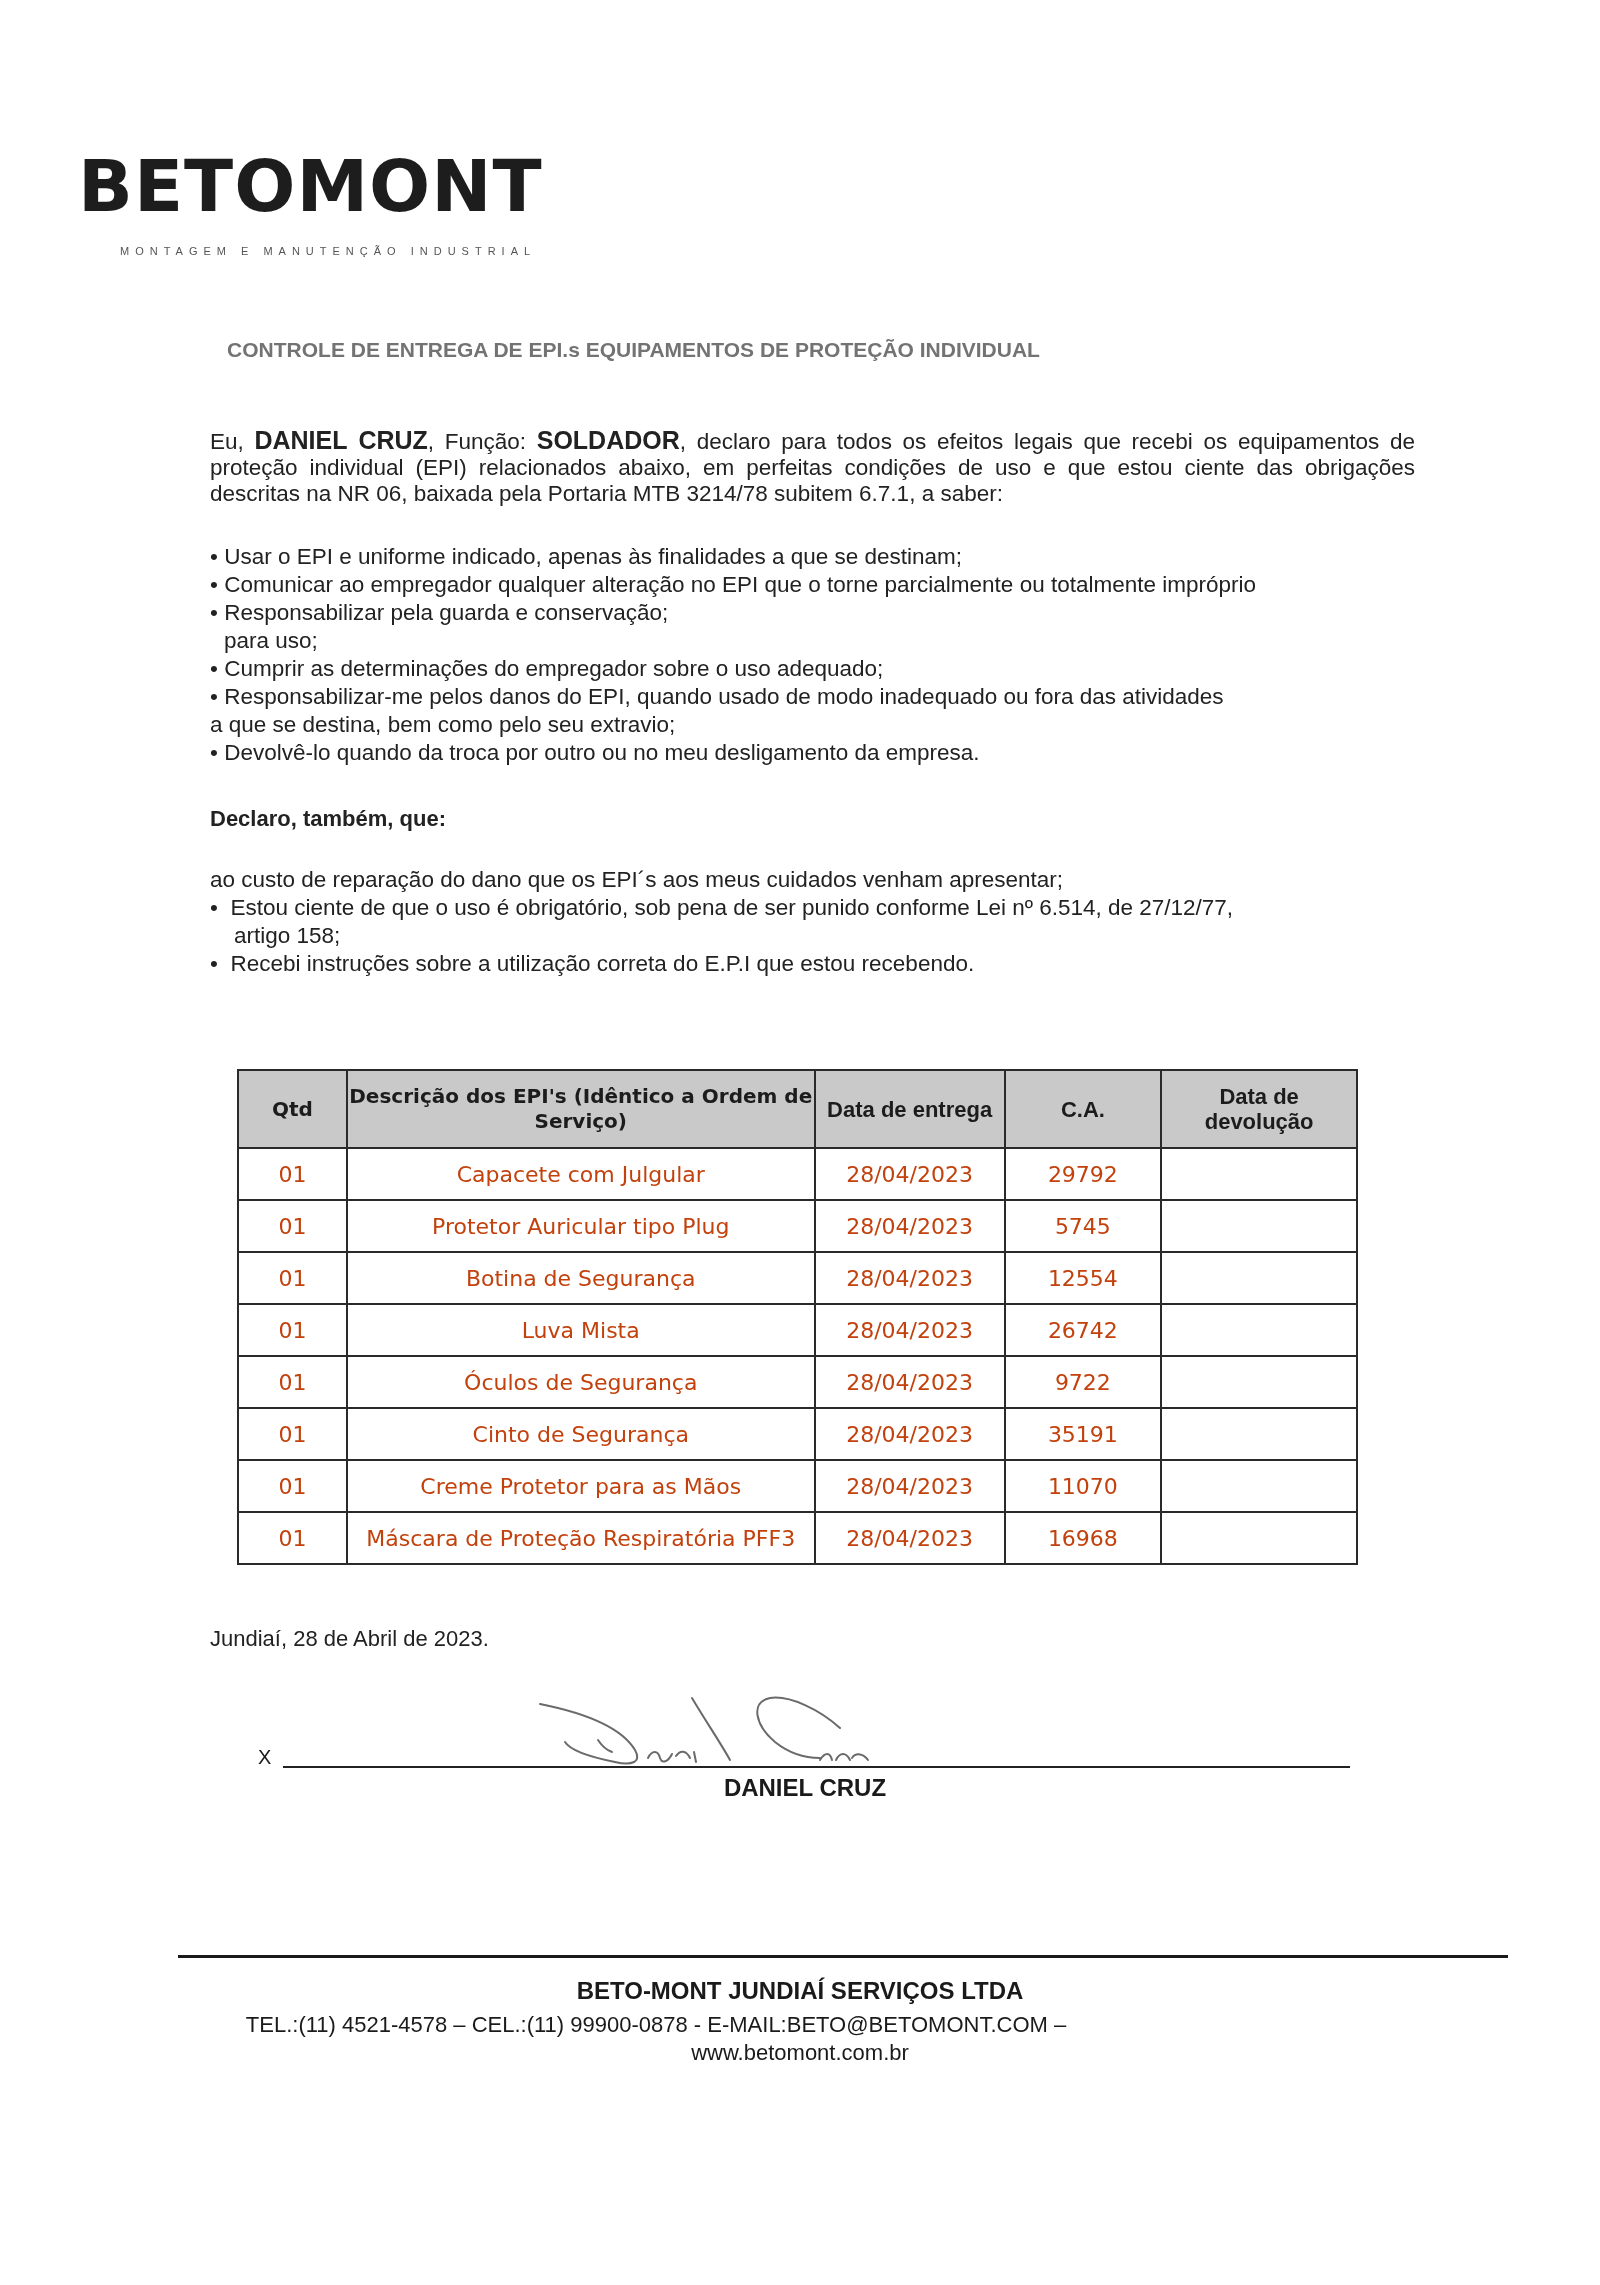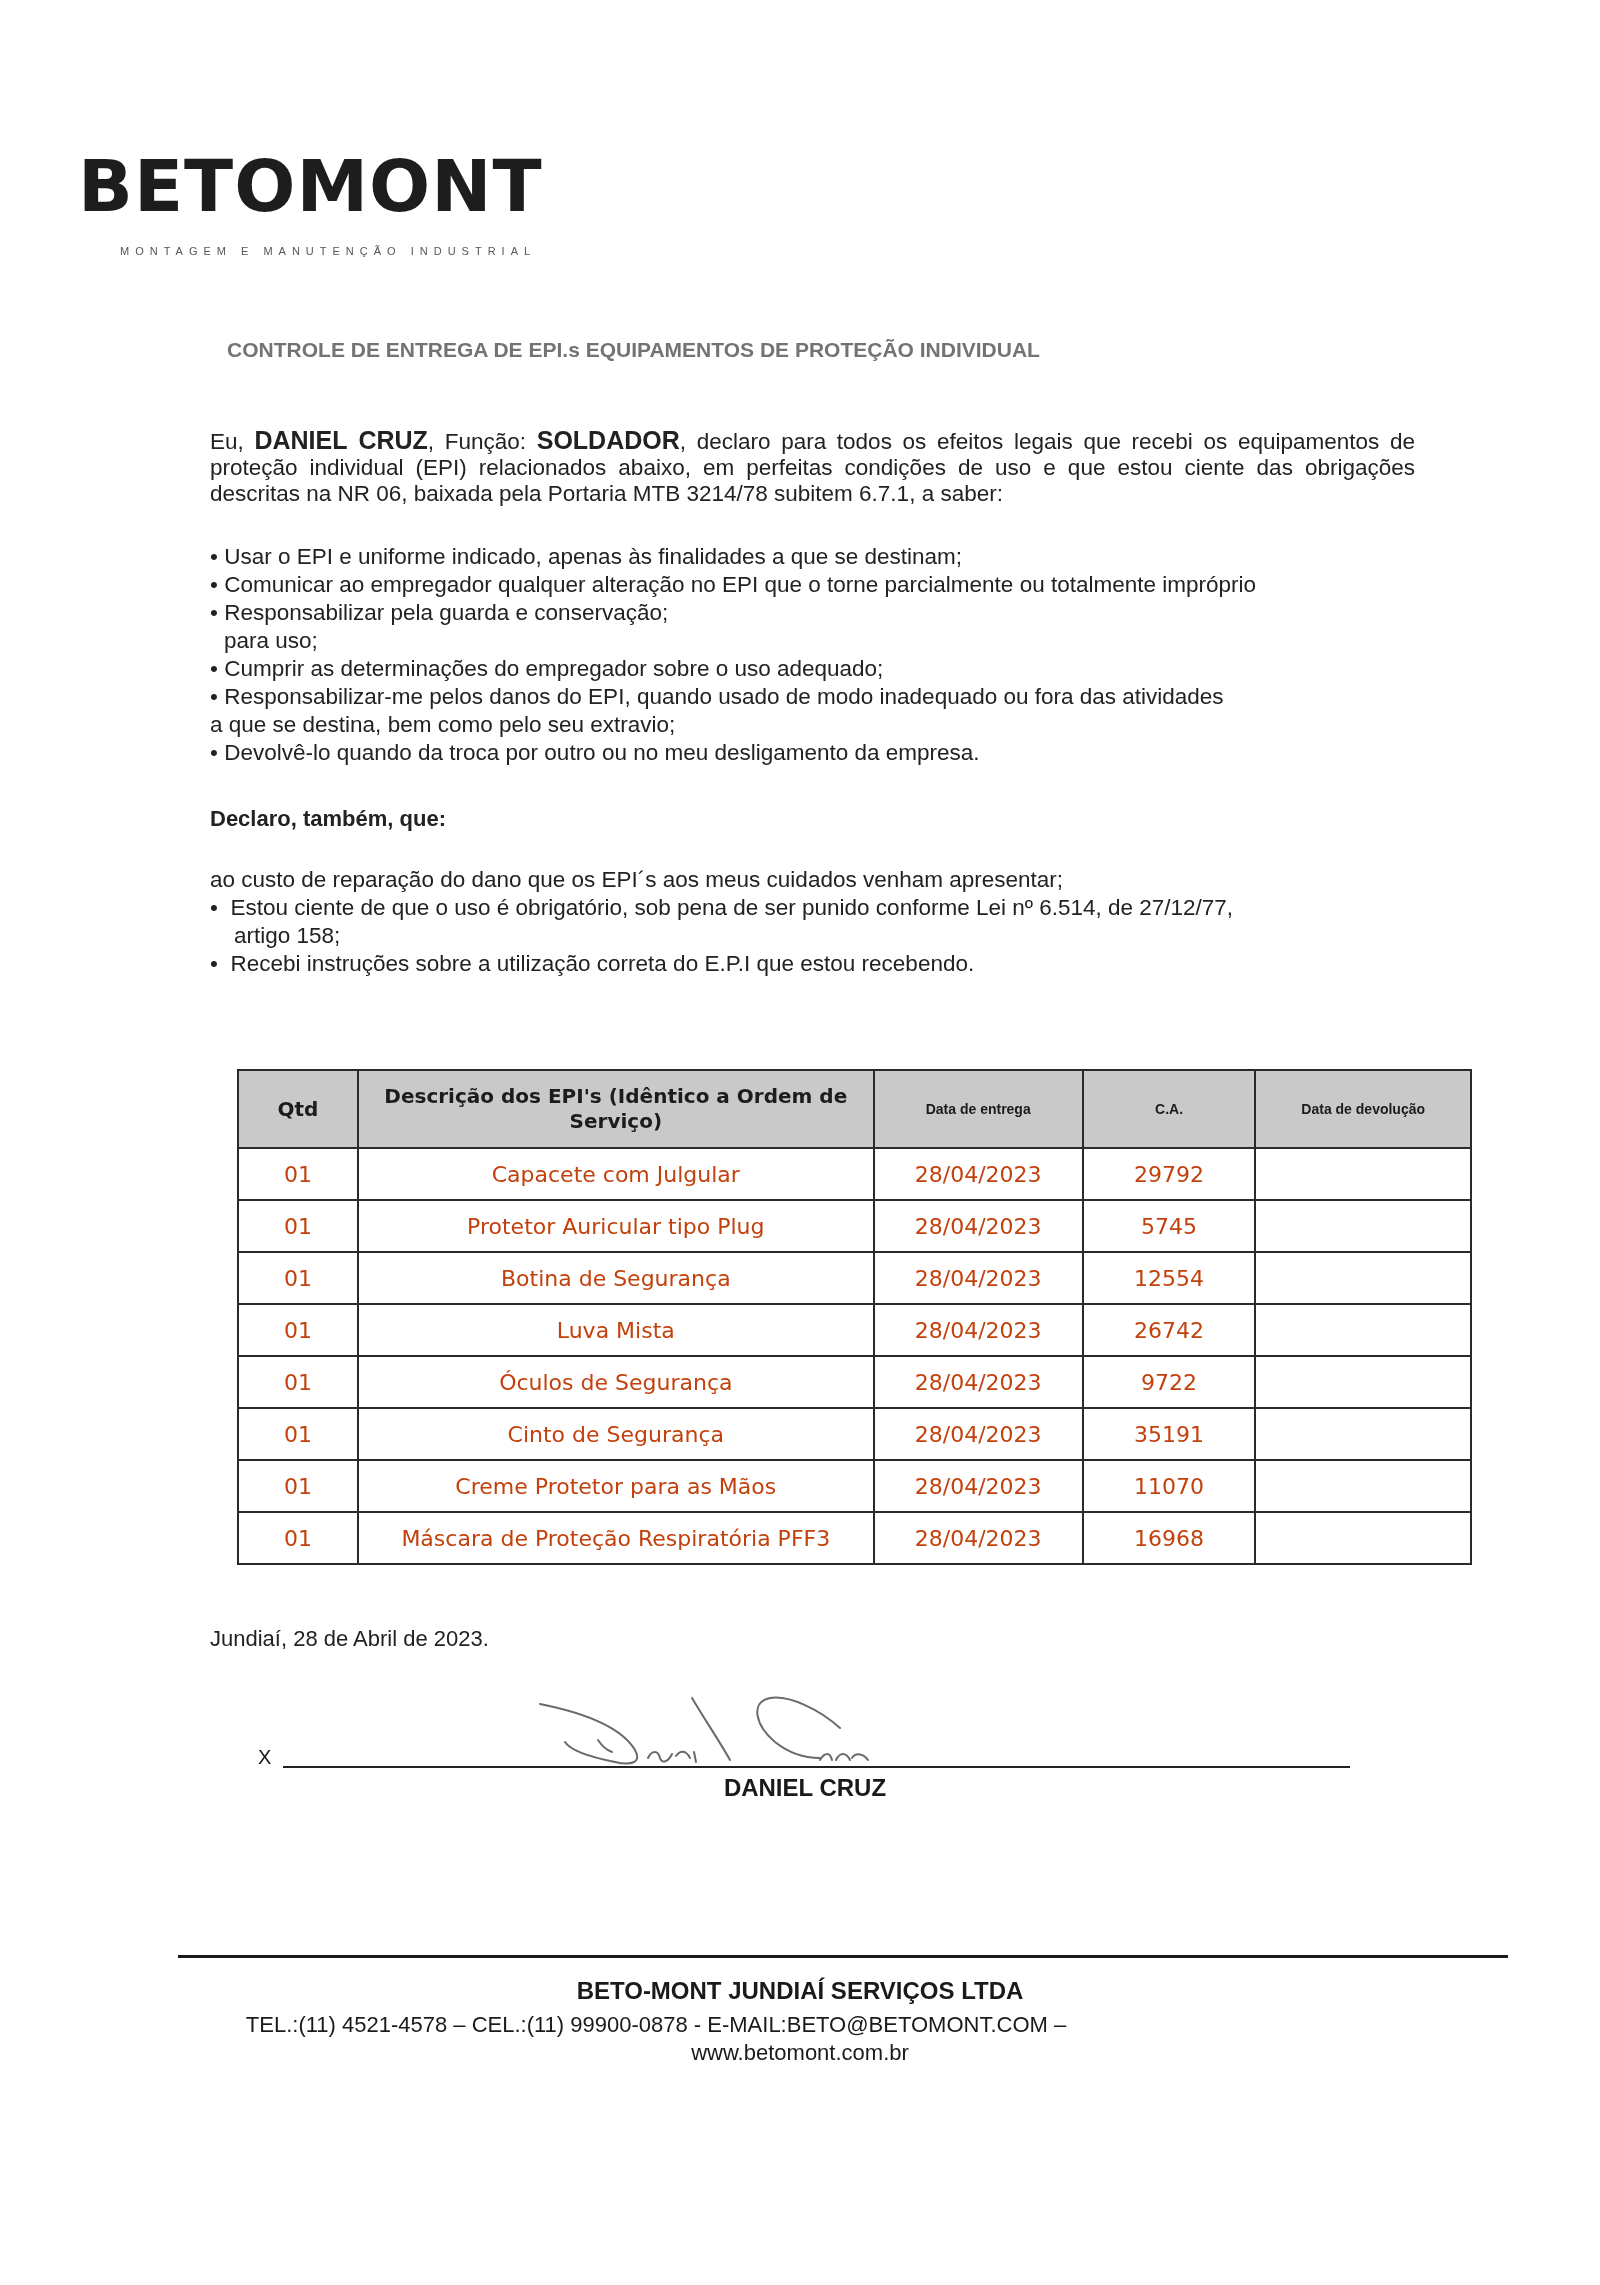--- a/index.html
+++ b/index.html
@@ -18,24 +18,24 @@
     .bullets { top: 543px; }
     .bullets div { line-height: 28px; }
     .bullets .cont { padding-left: 14px; }
     .bullets .cont2 { padding-left: 0; }
     .declaro { top: 806px; font-weight: bold; font-size: 22px; }
     .bullets2 { top: 866px; }
     .bullets2 div { line-height: 28px; }
     .bullets2 .indent { padding-left: 24px; }
 
     
-    table.epi { position: absolute; left: 237px; top: 1069px; width: 1235px; border-collapse: collapse; font-family: "DejaVu Sans", sans-serif; }
+    table.epi { position: absolute; left: 237px; top: 1069px; width: 1121px; border-collapse: collapse; font-family: "DejaVu Sans", sans-serif; }
     table.epi th, table.epi td { border: 2px solid #2a2a2a; text-align: center; padding: 0; }
     table.epi th { background: #c9c9c9; height: 76px; font-weight: bold; font-size: 20px; line-height: 25px; color: #1c1c1c; }
-    table.epi th.arial { font-family: "Liberation Sans", sans-serif; font-size: 14px; }
+    table.epi th.arial { font-family: "Liberation Sans", sans-serif; font-size: 22px; }
     table.epi td { height: 50px; font-size: 22px; color: #c2410c; }
     col.c1 { width: 109px; } col.c2 { width: 469px; } col.c3 { width: 190px; } col.c4 { width: 157px; } col.c5 { width: 196px; }
 
     .place-date { left: 210px; top: 1626px; font-size: 22px; color: #222; }
     .sig-x { left: 258px; top: 1746px; font-size: 20px; }
     .sig-line { left: 283px; top: 1766px; width: 1067px; height: 0; border-top: 2px solid #222; }
     .sig-name { left: 0; width: 1600px; top: 1774px; text-align: center; font-weight: bold; font-size: 24px; padding-left: 10px; box-sizing: border-box; }
     .sig-svg { left: 520px; top: 1680px; }
 
     .footer-rule { left: 178px; top: 1955px; width: 1330px; height: 0; border-top: 3px solid #1a1a1a; }

